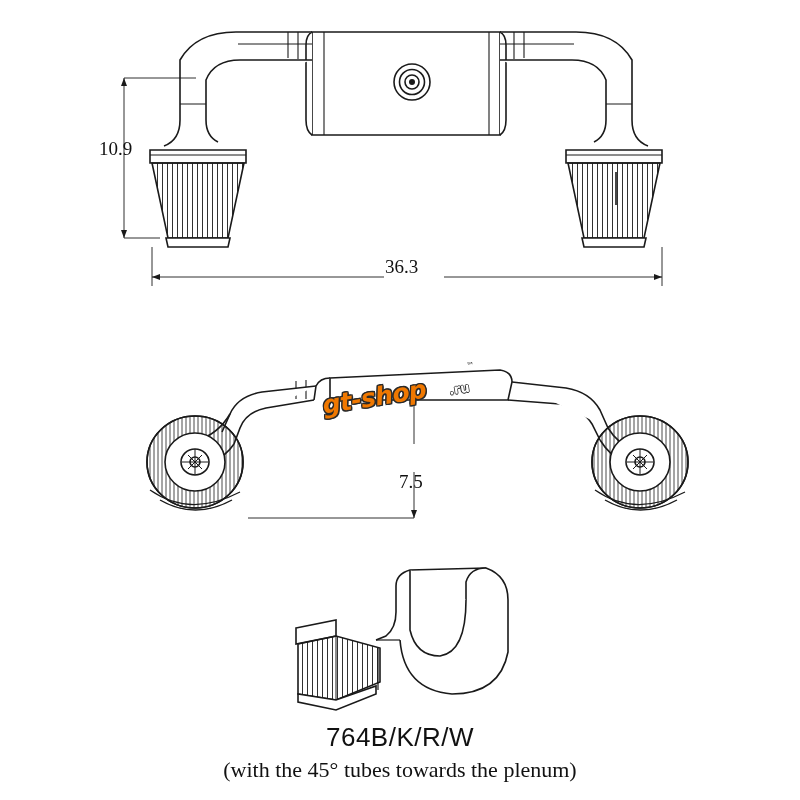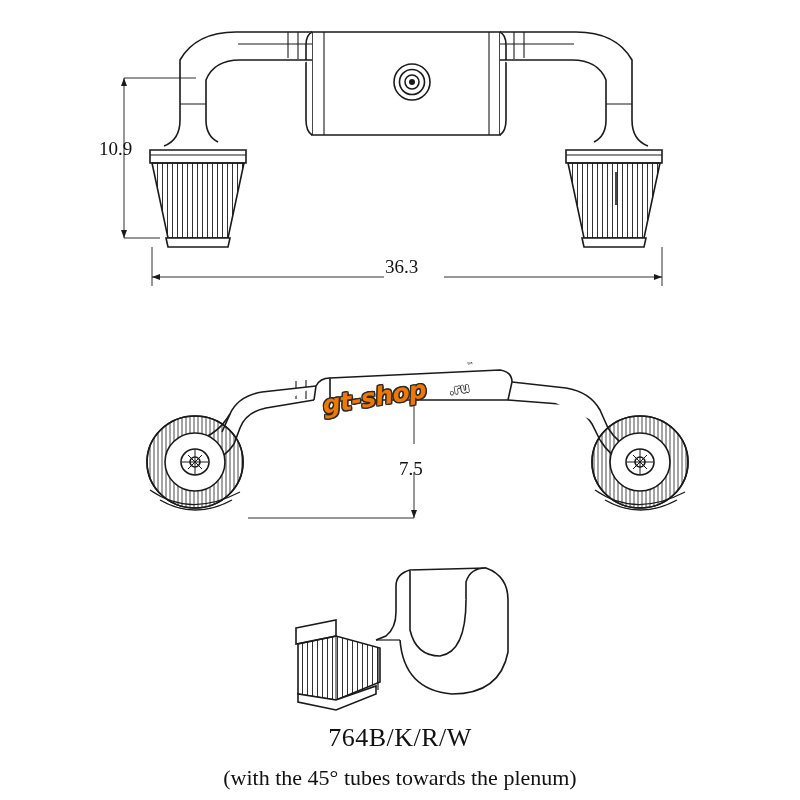--- a/index.html
+++ b/index.html
@@ -34,42 +34,42 @@
   }
   .dim-label {
     position: absolute;
     font-family: "Liberation Serif", serif;
     font-size: 19px;
     color: #111111;
     white-space: nowrap;
   }
   #dim-height-label { left: 99px; top: 138px; }
   #dim-width-label  { left: 385px; top: 256px; }
-  #dim-depth-label  { left: 399px; top: 458px; }
+  #dim-depth-label  { left: 399px; top: 471px; }
 
   .caption-block {
     position: absolute;
     left: 0;
     top: 723px;
     width: 800px;
     text-align: center;
   }
   .caption-title {
-    font-family: Liberation Serif, serif;
+    font-family: Liberation Sans, sans-serif;
     font-size: 26px;
     letter-spacing: 0.5px;
     color: #111111;
     line-height: 1.15;
   }
   .caption-sub {
     font-family: "Liberation Serif", serif;
     font-size: 22px;
     color: #111111;
     line-height: 1.2;
-    margin-top: 12px;
+    margin-top: 4px;
   }
 
   
   .watermark {
     position: absolute;
     left: 322px;
     top: 372px;
     width: 164px;
     height: 44px;
     transform: rotate(-9deg);

